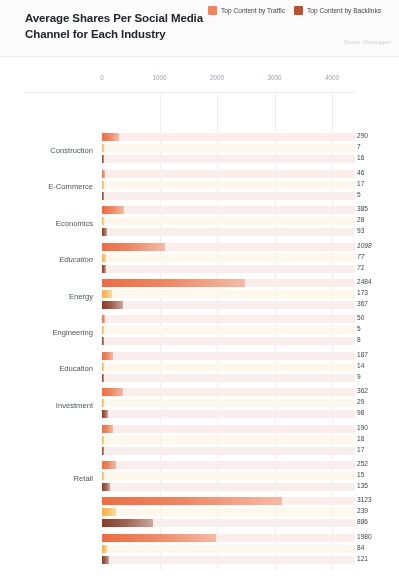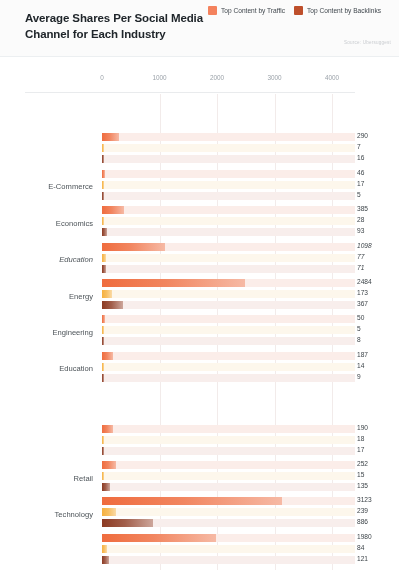--- a/index.html
+++ b/index.html
@@ -180,20 +180,21 @@
       </div>
     <div class="axis-rule"></div>
   </div>
 
   <div class="plot" id="plot">
       <div class="gridline" style="left: 159.5px;"></div>
       <div class="gridline" style="left: 217px;"></div>
       <div class="gridline" style="left: 274.5px;"></div>
       <div class="gridline" style="left: 332px;"></div>
       <div class="group" style="top: 38.4px;">
+        <div class="group-label">Construction</div>
         <div class="bars">
           <div class="barline r0">
             <div class="track" style="background: rgb(251, 237, 233);"></div>
             <div class="fill" title="Top Content by Traffic: 290" style="width: 16.675px; background: linear-gradient(90deg, rgb(239, 108, 62) 0%, rgba(239, 108, 62, 0.8) 45%, rgba(239, 108, 62, 0.4) 100%);"></div>
           </div>
           <div class="barline r1">
             <div class="track" style="background: rgb(253, 247, 236);"></div>
             <div class="fill" title="Series 2: 7" style="width: 1.8px; background: linear-gradient(90deg, rgb(246, 177, 63) 0%, rgba(246, 177, 63, 0.8) 45%, rgba(246, 177, 63, 0.4) 100%);"></div>
           </div>
           <div class="barline r2">
@@ -332,20 +333,42 @@
             <div class="track" style="background: rgb(248, 238, 236);"></div>
             <div class="fill" title="Top Content by Backlinks: 9" style="width: 1.8px; background: linear-gradient(90deg, rgb(140, 58, 34) 0%, rgba(140, 58, 34, 0.8) 45%, rgba(140, 58, 34, 0.4) 100%);"></div>
           </div>
         </div>
         <div class="values">
           <div class="val v0">187</div>
           <div class="val v1">14</div>
           <div class="val v2">9</div>
         </div>
       </div>
+      <div class="group" style="top: 293.2px;">
+        <div class="group-label">Investment</div>
+        <div class="bars">
+          <div class="barline r0">
+            <div class="track" style="background: rgb(251, 237, 233);"></div>
+            <div class="fill" title="Top Content by Traffic: 362" style="width: 20.815px; background: linear-gradient(90deg, rgb(239, 108, 62) 0%, rgba(239, 108, 62, 0.8) 45%, rgba(239, 108, 62, 0.4) 100%);"></div>
+          </div>
+          <div class="barline r1">
+            <div class="track" style="background: rgb(253, 247, 236);"></div>
+            <div class="fill" title="Series 2: 29" style="width: 1.8px; background: linear-gradient(90deg, rgb(246, 177, 63) 0%, rgba(246, 177, 63, 0.8) 45%, rgba(246, 177, 63, 0.4) 100%);"></div>
+          </div>
+          <div class="barline r2">
+            <div class="track" style="background: rgb(248, 238, 236);"></div>
+            <div class="fill" title="Top Content by Backlinks: 98" style="width: 5.635px; background: linear-gradient(90deg, rgb(140, 58, 34) 0%, rgba(140, 58, 34, 0.8) 45%, rgba(140, 58, 34, 0.4) 100%);"></div>
+          </div>
+        </div>
+        <div class="values">
+          <div class="val v0">362</div>
+          <div class="val v1">29</div>
+          <div class="val v2">98</div>
+        </div>
+      </div>
       <div class="group" style="top: 329.6px;">
         <div class="bars">
           <div class="barline r0">
             <div class="track" style="background: rgb(251, 237, 233);"></div>
             <div class="fill" title="Top Content by Traffic: 190" style="width: 10.925px; background: linear-gradient(90deg, rgb(239, 108, 62) 0%, rgba(239, 108, 62, 0.8) 45%, rgba(239, 108, 62, 0.4) 100%);"></div>
           </div>
           <div class="barline r1">
             <div class="track" style="background: rgb(253, 247, 236);"></div>
             <div class="fill" title="Series 2: 18" style="width: 1.8px; background: linear-gradient(90deg, rgb(246, 177, 63) 0%, rgba(246, 177, 63, 0.8) 45%, rgba(246, 177, 63, 0.4) 100%);"></div>
           </div>
@@ -376,21 +399,20 @@
             <div class="fill" title="Top Content by Backlinks: 135" style="width: 7.7625px; background: linear-gradient(90deg, rgb(140, 58, 34) 0%, rgba(140, 58, 34, 0.8) 45%, rgba(140, 58, 34, 0.4) 100%);"></div>
           </div>
         </div>
         <div class="values">
           <div class="val v0">252</div>
           <div class="val v1">15</div>
           <div class="val v2">135</div>
         </div>
       </div>
       <div class="group" style="top: 402.4px;">
-        <div class="group-label">Technology</div>
         <div class="bars">
           <div class="barline r0">
             <div class="track" style="background: rgb(251, 237, 233);"></div>
             <div class="fill" title="Top Content by Traffic: 3123" style="width: 179.572px; background: linear-gradient(90deg, rgb(239, 108, 62) 0%, rgba(239, 108, 62, 0.8) 45%, rgba(239, 108, 62, 0.4) 100%);"></div>
           </div>
           <div class="barline r1">
             <div class="track" style="background: rgb(253, 247, 236);"></div>
             <div class="fill" title="Series 2: 239" style="width: 13.7425px; background: linear-gradient(90deg, rgb(246, 177, 63) 0%, rgba(246, 177, 63, 0.8) 45%, rgba(246, 177, 63, 0.4) 100%);"></div>
           </div>
           <div class="barline r2">

